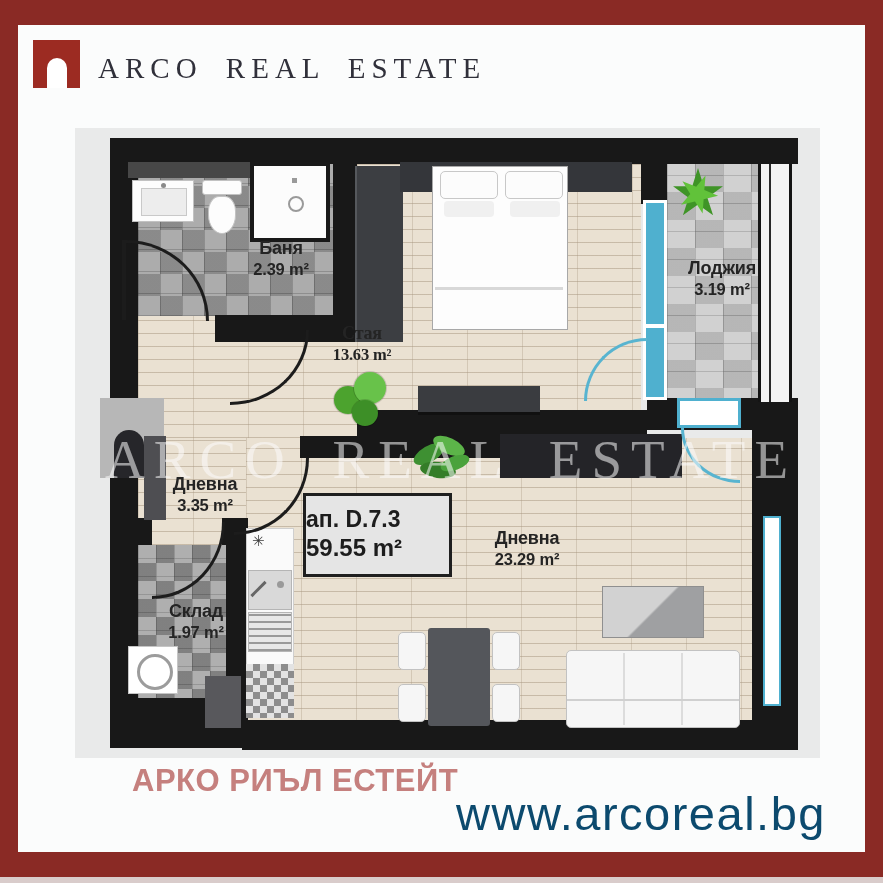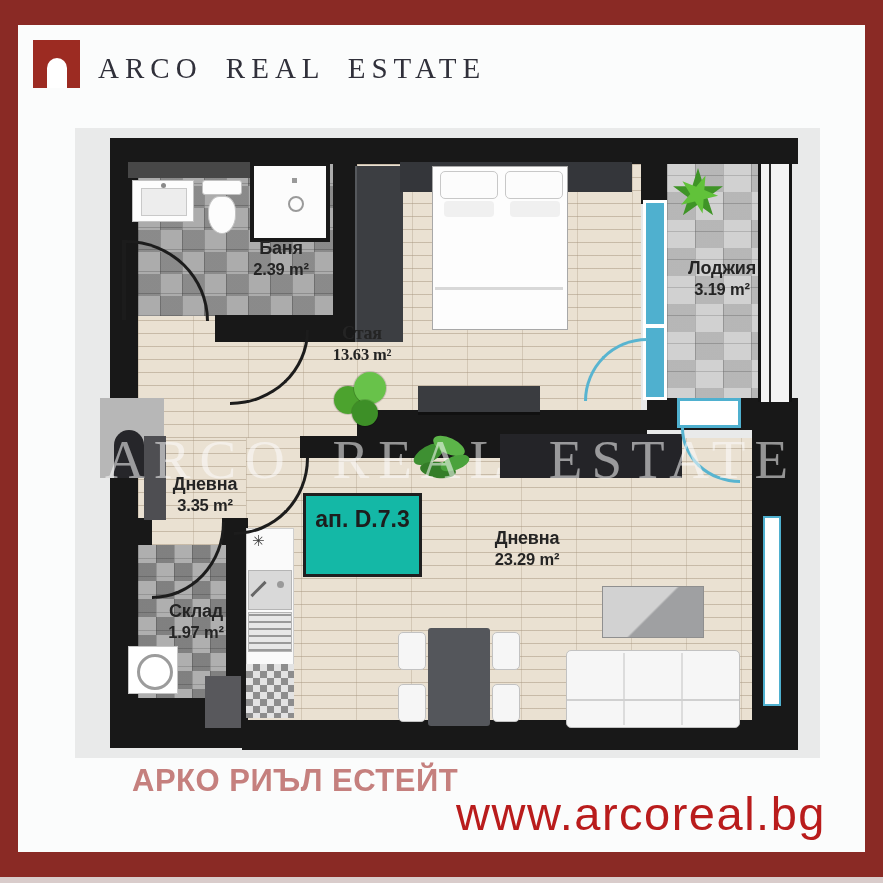--- a/index.html
+++ b/index.html
@@ -37,35 +37,35 @@
   .arc-tr{border-top-width:3px;border-right-width:3px;border-radius:0 100% 0 0;}
   .arc-br{border-right-width:3px;border-bottom-width:3px;border-radius:0 0 100% 0;}
   .arc-bl{border-left-width:3px;border-bottom-width:3px;border-radius:0 0 0 100%;}
   .arc-tl{border-top-width:3px;border-left-width:3px;border-radius:100% 0 0 0;}
   .arc.teal{border-color:#58b4d0;}
   
   .room-label{position:absolute;width:120px;text-align:center;color:#242424;
     font-weight:bold;line-height:21px;letter-spacing:-0.2px;}
   .room-label .rname{display:block;font-size:18px;}
   .room-label .rarea{display:block;font-size:16.5px;}
-  .apt-box{position:absolute;left:303px;top:493px;width:119px;height:84px;background:#14b8a6;
-    border:3px solid #1f1f1f;box-sizing:border-box;text-align:center;color:#1d1d1d;font-weight:bold;}
+  .apt-box{position:absolute;left:303px;top:493px;width:149px;height:84px;background:#e5e5e5;
+    border:3px solid #1f1f1f;box-sizing:border-box;text-align:left;color:#1d1d1d;font-weight:bold;}
   .apt-box .l1{display:block;font-size:23px;margin-top:9px;line-height:28px;}
   .apt-box .l2{display:block;font-size:24px;line-height:30px;}
   .watermark{position:absolute;left:105px;top:420px;width:705px;height:80px;line-height:80px;
     font-family:"Liberation Serif", serif;font-size:55px;letter-spacing:9px;word-spacing:16px;
     color:rgba(252,252,252,.55);white-space:nowrap;overflow:hidden;}
   
   .white-f{position:absolute;background:#f6f6f6;border:1px solid #c2c2c2;box-sizing:border-box;}
   .teal-win{position:absolute;background:#4fb0cf;border:3px solid #ffffff;box-sizing:border-box;}
   .logo-text{position:absolute;left:98px;top:52px;font-family:"Liberation Serif", serif;
     font-size:29px;letter-spacing:6px;word-spacing:10px;color:#30303a;}
   .footer-name{position:absolute;left:132px;top:763px;font-size:31px;font-weight:bold;
     letter-spacing:.5px;color:#c5807e;}
-  .website{position:absolute;left:456px;top:786px;font-size:47px;letter-spacing:1.5px;color:#b91c1c;}
+  .website{position:absolute;left:456px;top:786px;font-size:47px;letter-spacing:1.5px;color:#0c4a6e;}
 </style>
 </head>
 <body>
 
 <div class="page">
 
   <div class="abs" style="left:33px;top:40px;width:47px;height:48px;background:#9c2b22;">
     <div class="abs" style="left:14px;top:18px;width:20px;height:30px;background:#ffffff;border-radius:10px 10px 0 0;"></div>
   </div>
   <div class="logo-text">ARCO REAL ESTATE</div>
@@ -198,20 +198,21 @@
     <span class="rname">Склад</span>
     <span class="rarea">1.97 m²</span>
   </div>
   <div class="room-label" style="left:467px;top:528px;">
     <span class="rname">Дневна</span>
     <span class="rarea">23.29 m²</span>
   </div>
 
   <div class="apt-box">
     <span class="l1">ап. D.7.3</span>
+    <span class="l2">59.55 m²</span>
   </div>
 
   <div class="footer-name">АРКО РИЪЛ ЕСТЕЙТ</div>
   <div class="website">www.arcoreal.bg</div>
 
   <div class="frame" style="left:0;top:0;width:883px;height:25px;"></div>
   <div class="frame" style="left:0;top:0;width:18px;height:852px;"></div>
   <div class="frame" style="left:865px;top:0;width:18px;height:852px;"></div>
   <div class="frame" style="left:0;top:852px;width:883px;height:25px;"></div>
   <div class="abs" style="left:0;top:877px;width:883px;height:6px;background:#d9cccb;"></div>

